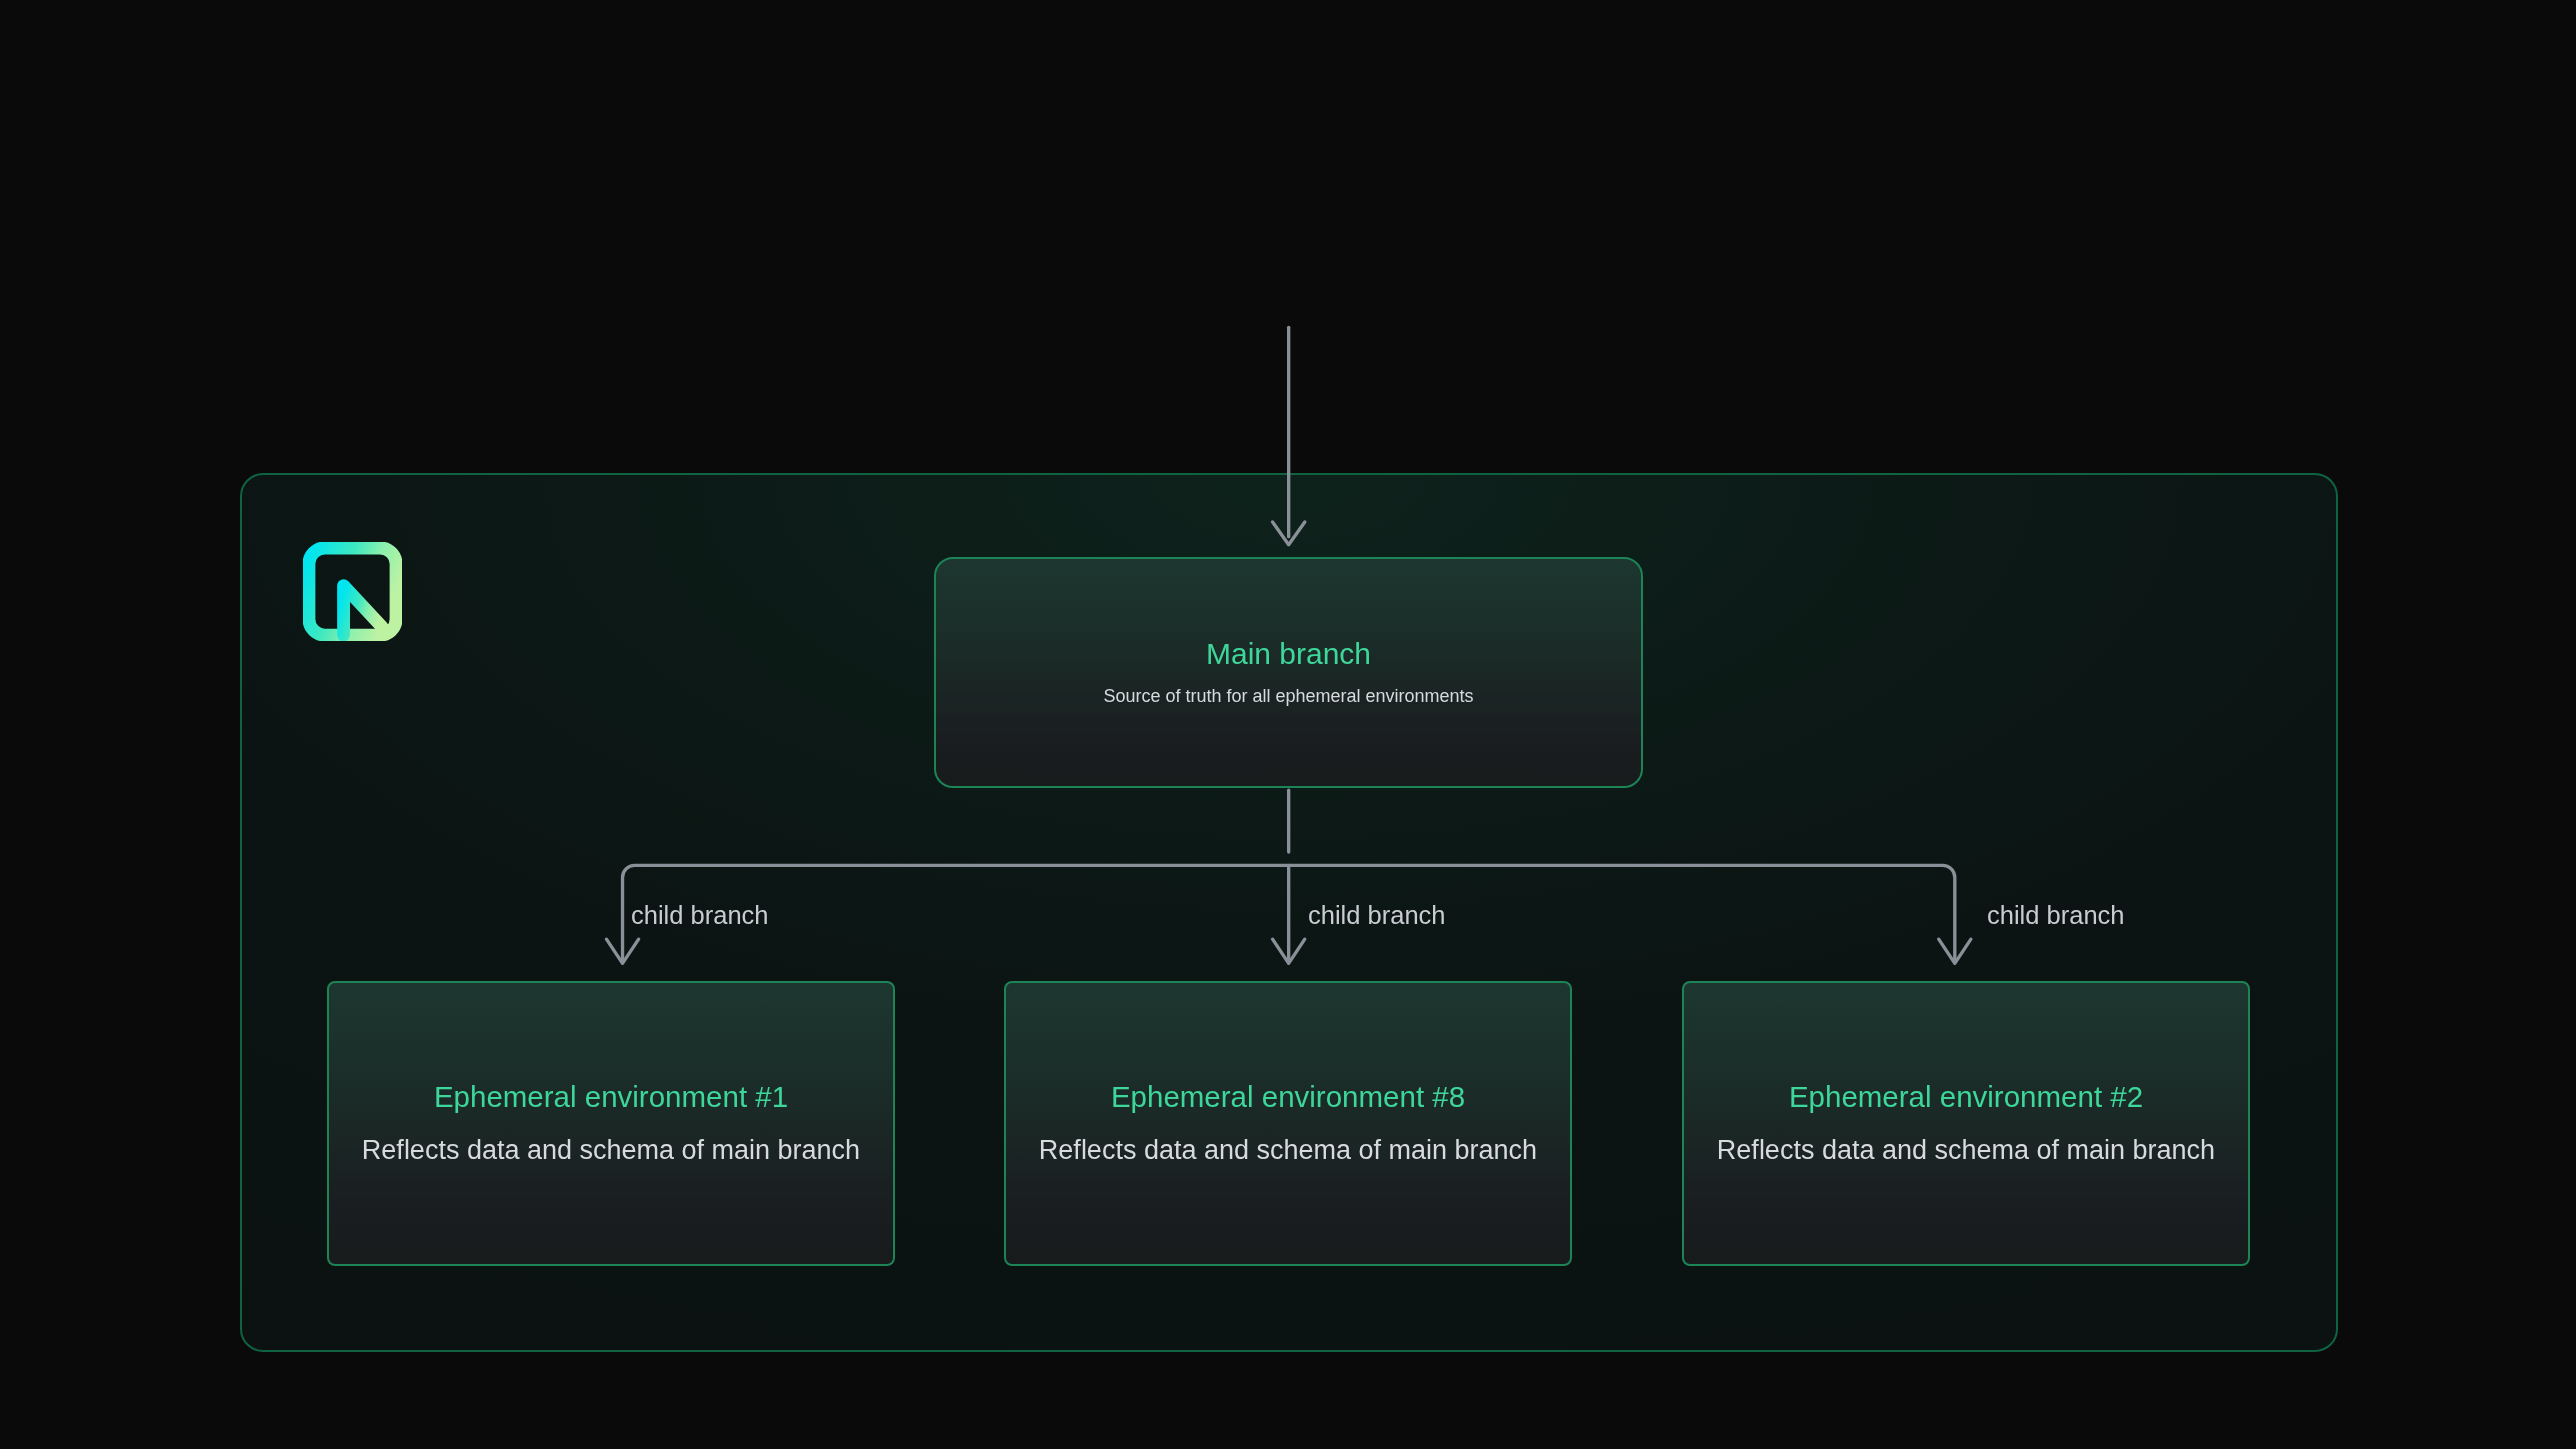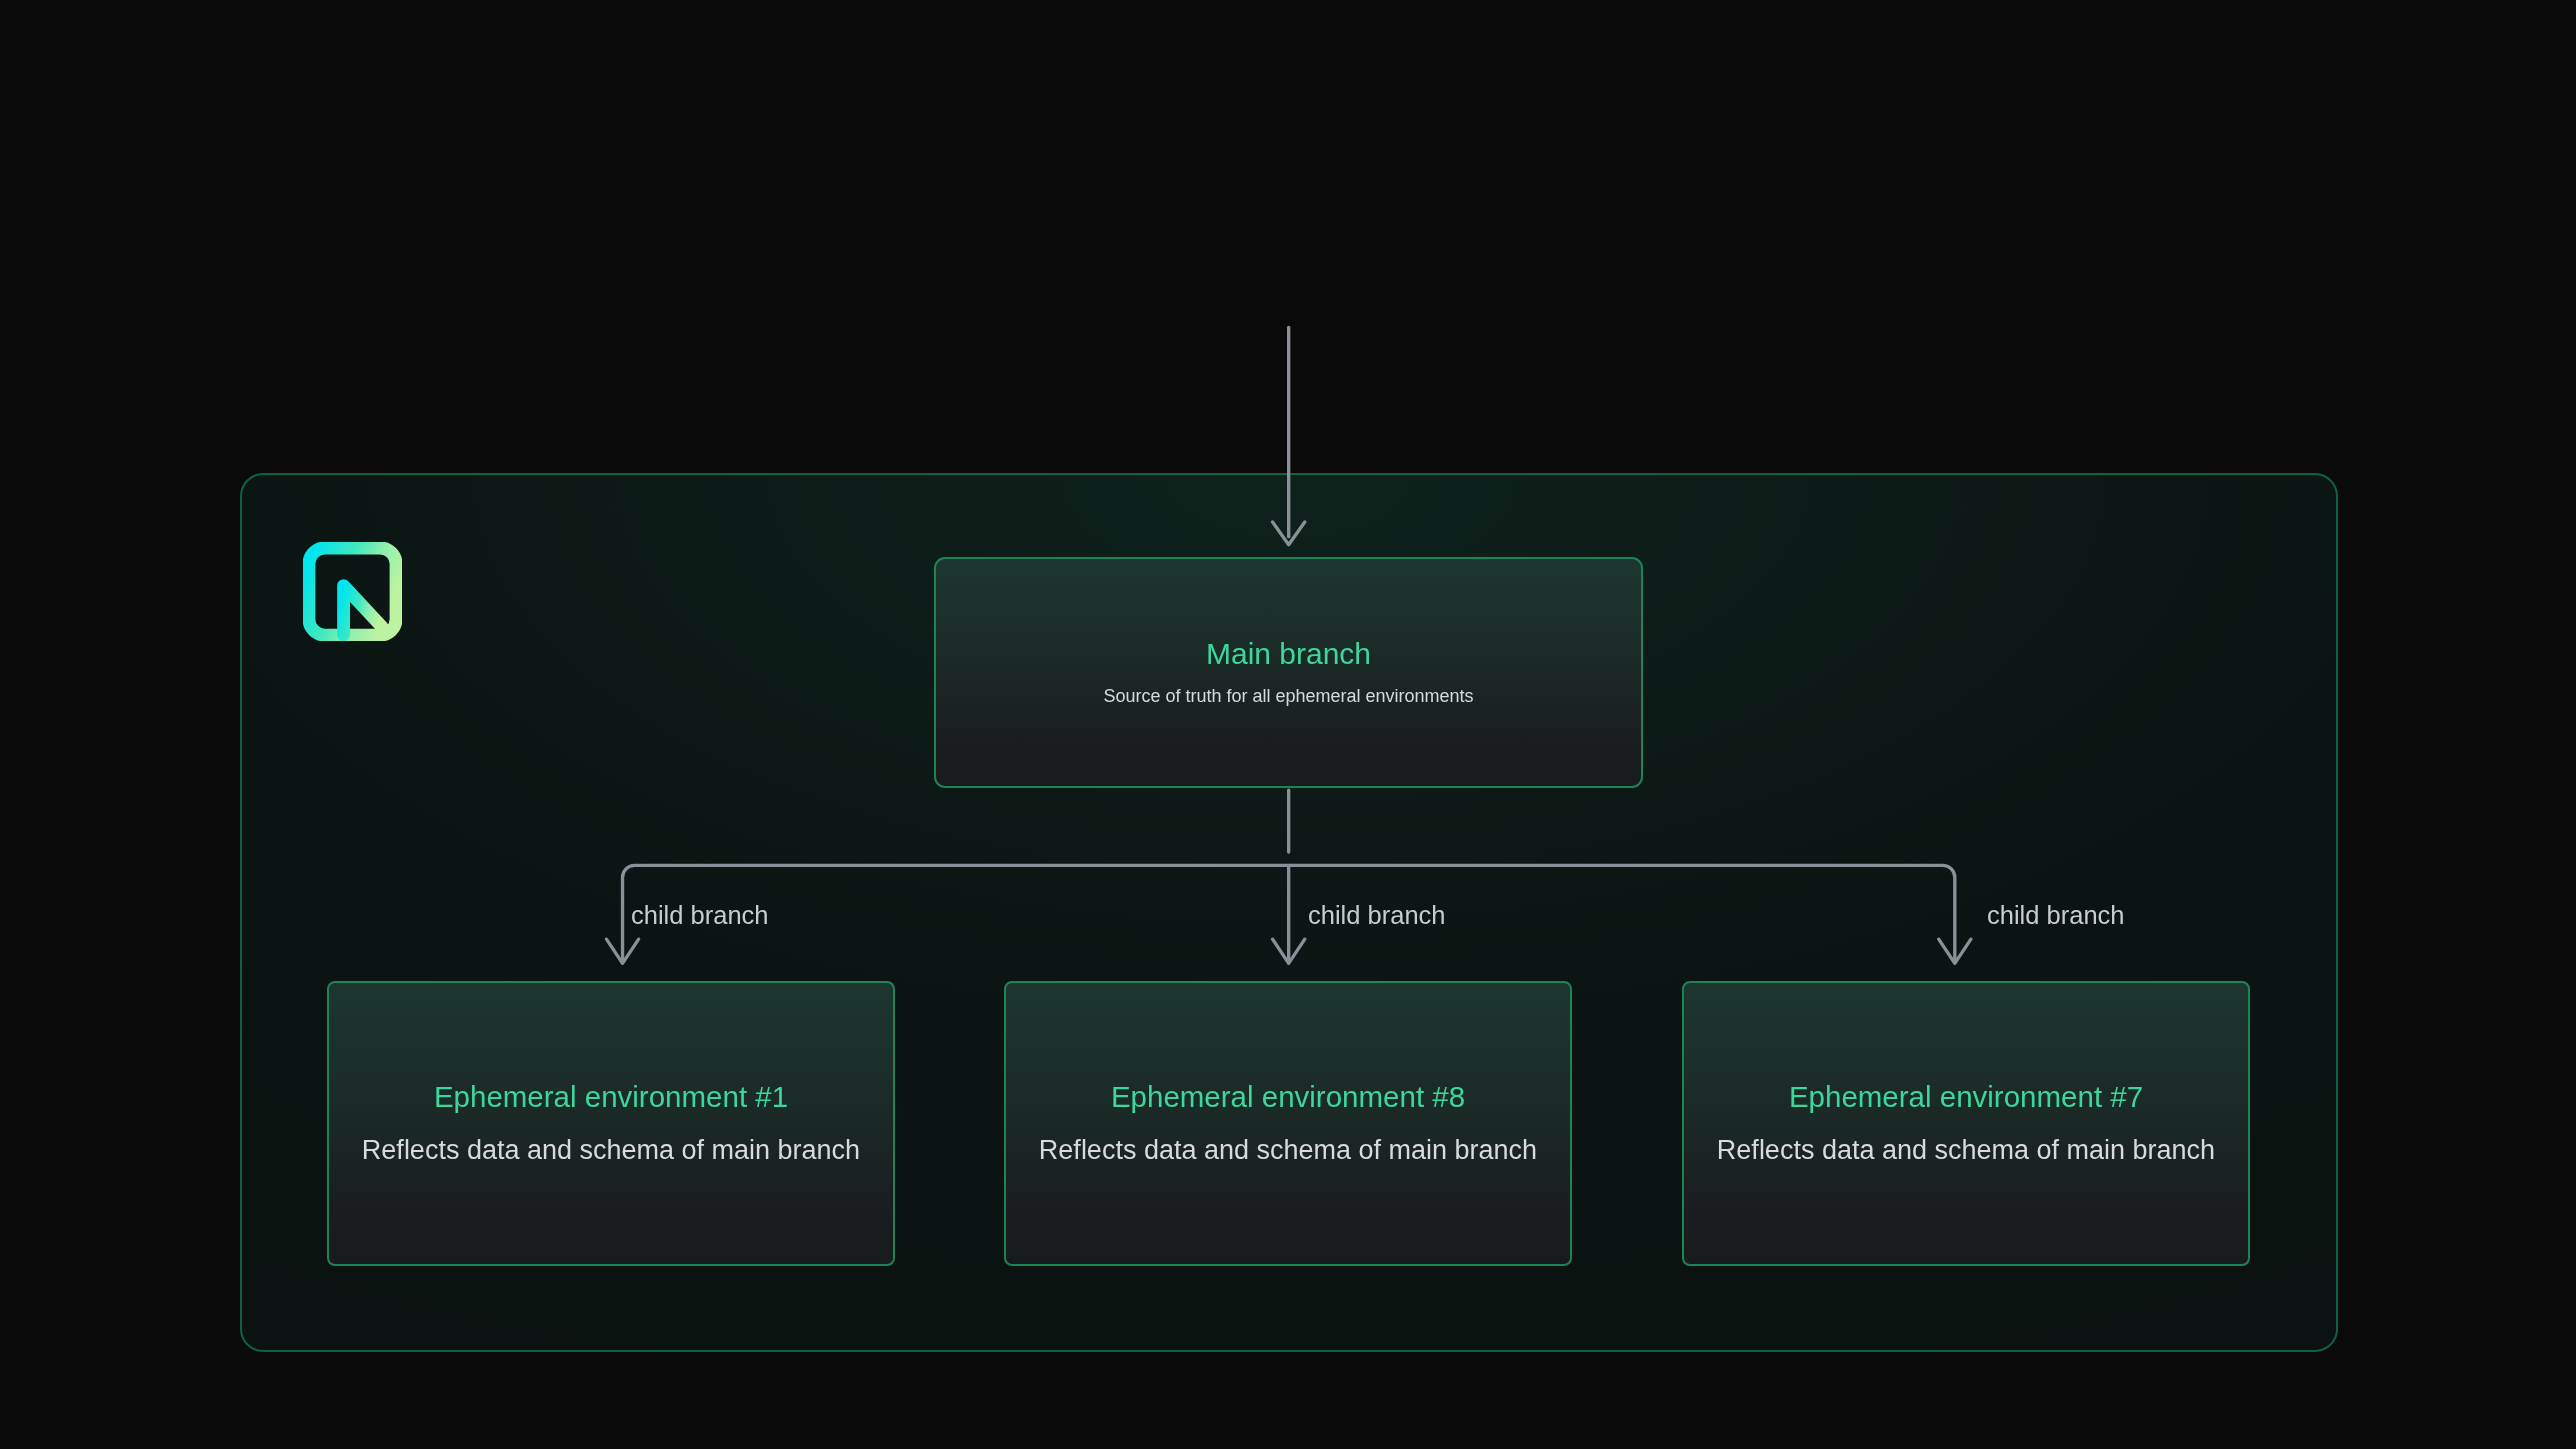--- a/index.html
+++ b/index.html
@@ -72,21 +72,21 @@
   }
   .card-desc {
     color:#d7dbde;
     line-height:1.22;
   }
 
   
   #main-branch-card {
     left:934px; top:557px;
     width:709px; height:231px;
-    border-radius:11px;
+    border-radius:19px;
   }
   #main-branch-card .card-title {
     font-size:30px;
     margin-bottom:14.8px;
   }
   #main-branch-card .card-desc {
     font-size:18px;
     max-width:590px;
   }
 
@@ -159,21 +159,21 @@
     <div class="card-title">Ephemeral environment #1</div>
     <div class="card-desc">Reflects data and schema of main branch</div>
   </div>
 
   <div class="card green-card env-card" id="env-card-2">
     <div class="card-title">Ephemeral environment #8</div>
     <div class="card-desc">Reflects data and schema of main branch</div>
   </div>
 
   <div class="card green-card env-card" id="env-card-3">
-    <div class="card-title">Ephemeral environment #7</div>
+    <div class="card-title">Ephemeral environment #2</div>
     <div class="card-desc">Reflects data and schema of main branch</div>
   </div>
 
   <svg id="connectors" viewBox="0 0 3840 2160" width="2576" height="1449">
     <g stroke="#8a9098" stroke-width="5" fill="none" stroke-linecap="round" stroke-linejoin="round">
 
       <path d="M1921 488 V 800"></path>
       <path d="M1897 778 L1921 812 L1945 778"></path>
 
       <path d="M1921 1178 V 1270"></path>

